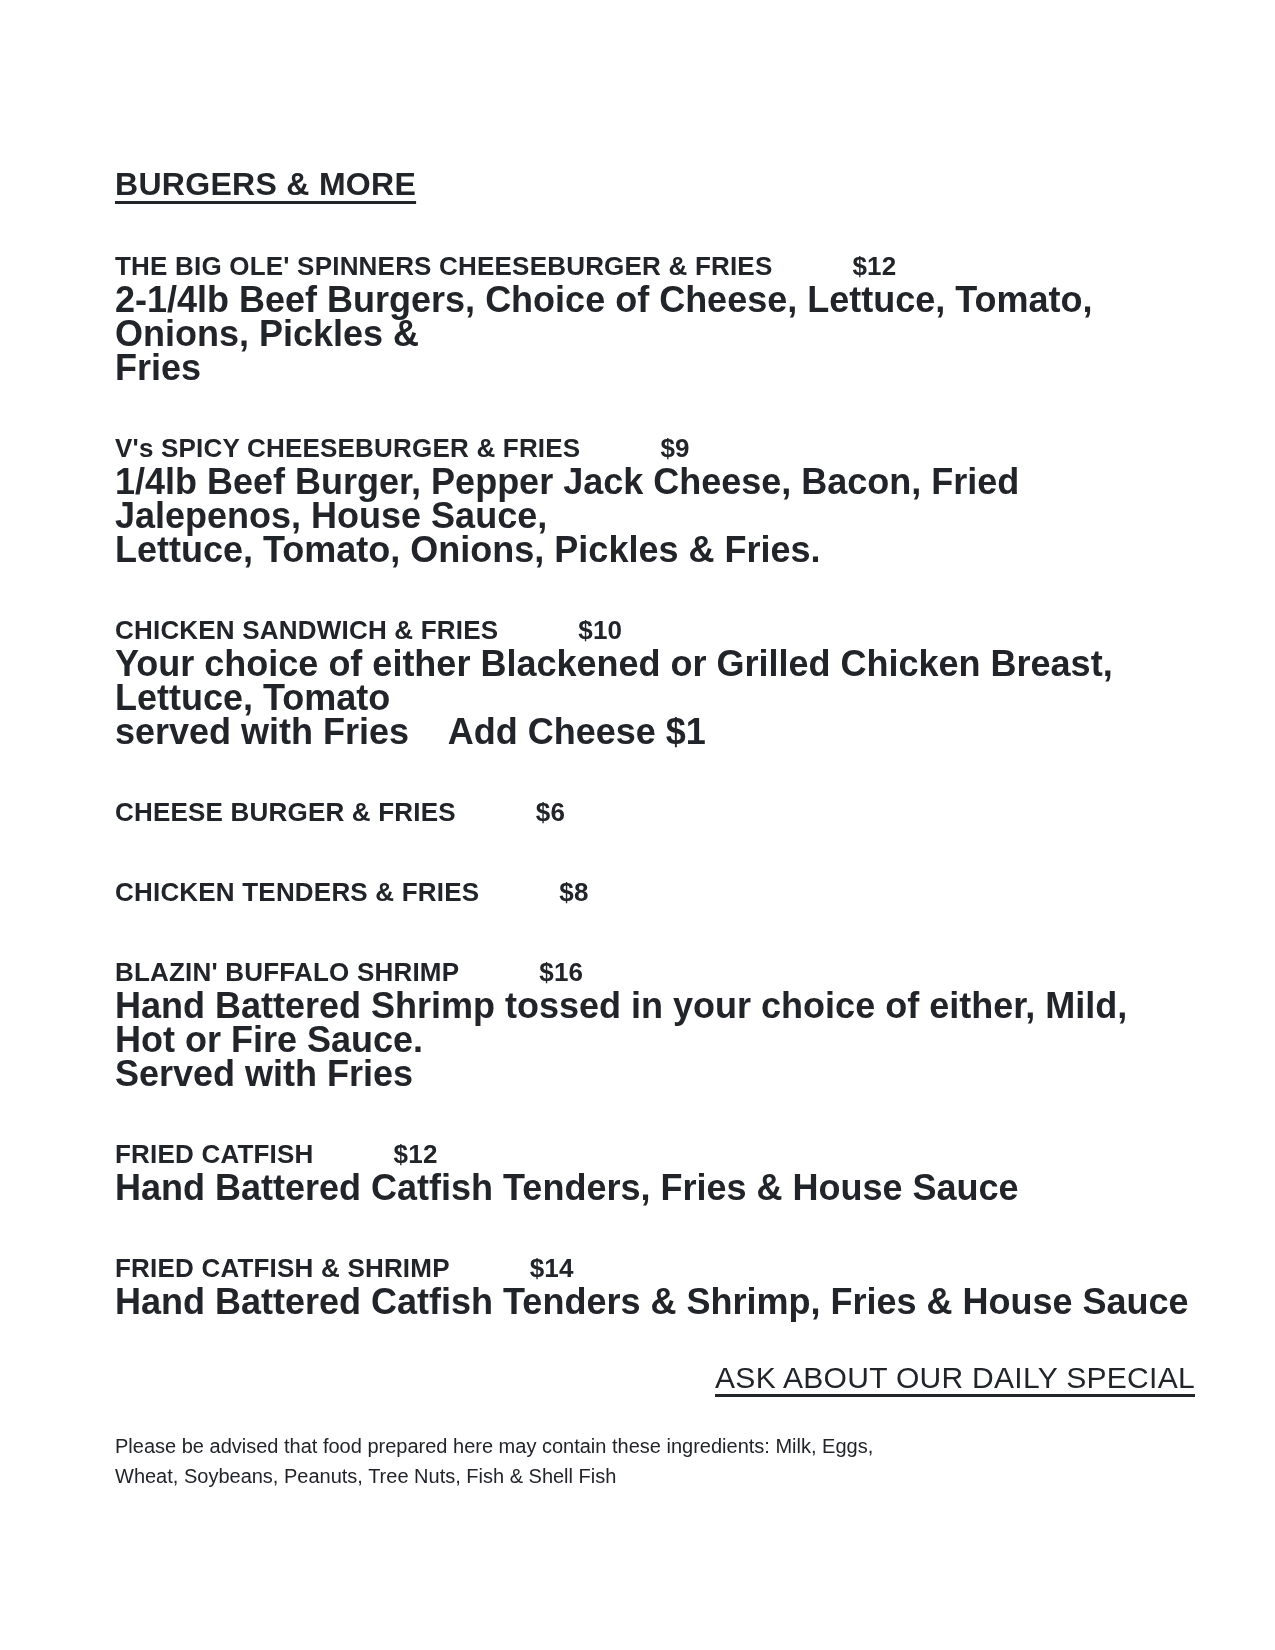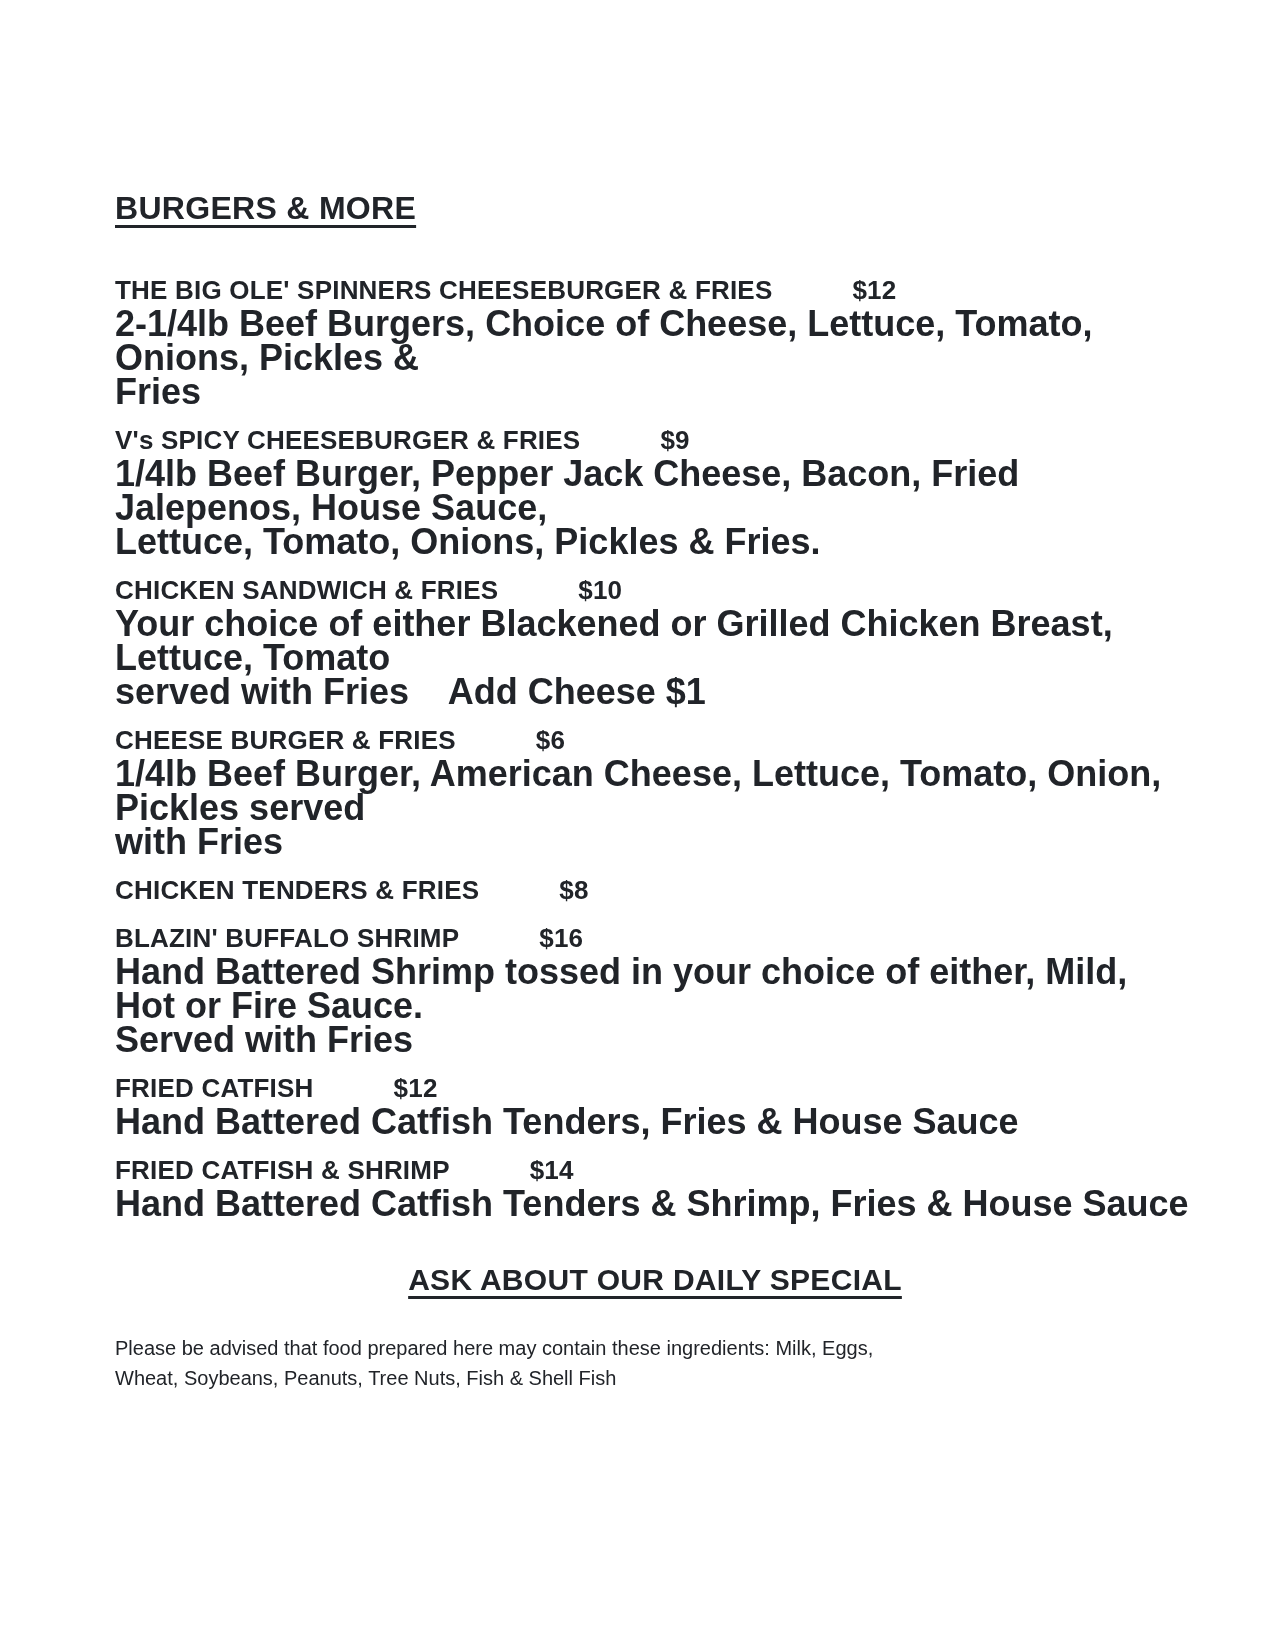--- a/index.html
+++ b/index.html
@@ -11,35 +11,35 @@
     width: 1275px;
     height: 1650px;
     position: relative;
     font-family: "Liberation Sans", "DejaVu Sans", sans-serif;
     color: #212429;
     overflow: hidden;
   }
   .content {
     position: absolute;
     left: 115px;
-    top: 188px;
+    top: 164px;
     width: 1080px;
   }
   .section-title {
     font-size: 32px;
     font-weight: 700;
     line-height: 40px;
     letter-spacing: 0.3px;
     text-decoration: underline;
     text-decoration-thickness: 3px;
     text-underline-offset: 6px;
     margin: 0 0 45px 0;
   }
   .item {
-    margin-top: 14px;
+    margin-top: 46px;
   }
   .item.first {
     margin-top: 11px;
   }
   .item.tight {
     margin-top: 12px;
   }
   .item-heading {
     font-size: 26px;
     font-weight: 700;
@@ -51,23 +51,23 @@
     margin-left: 80px;
   }
   .item-desc {
     font-size: 36px;
     font-weight: 700;
     line-height: 34px;
     white-space: pre-wrap;
   }
   .banner {
     margin-top: 38px;
-    text-align: center;
+    text-align: right;
     font-size: 30px;
-    font-weight: 700;
+    font-weight: 400;
     line-height: 42px;
     letter-spacing: 0.3px;
   }
   .banner span {
     text-decoration: underline;
     text-decoration-thickness: 3px;
     text-underline-offset: 6px;
   }
   .disclaimer {
     margin-top: 32px;
@@ -98,22 +98,20 @@
 
   <div class="item">
     <div class="item-heading"><span>CHICKEN SANDWICH &amp; FRIES</span><span class="price">$10</span></div>
     <div class="item-desc">Your choice of either Blackened or Grilled Chicken Breast, Lettuce, Tomato
 served with Fries    Add Cheese $1</div>
   </div>
 
 
   <div class="item">
     <div class="item-heading"><span>CHEESE BURGER &amp; FRIES</span><span class="price">$6</span></div>
-    <div class="item-desc">1/4lb Beef Burger, American Cheese, Lettuce, Tomato, Onion, Pickles served
-with Fries</div>
   </div>
 
   <div class="item">
     <div class="item-heading"><span>CHICKEN TENDERS &amp; FRIES</span><span class="price">$8</span></div>
   </div>
 
   <div class="item">
     <div class="item-heading"><span>BLAZIN' BUFFALO SHRIMP</span><span class="price">$16</span></div>
     <div class="item-desc">Hand Battered Shrimp tossed in your choice of either, Mild, Hot or Fire Sauce.
 Served with Fries</div>

